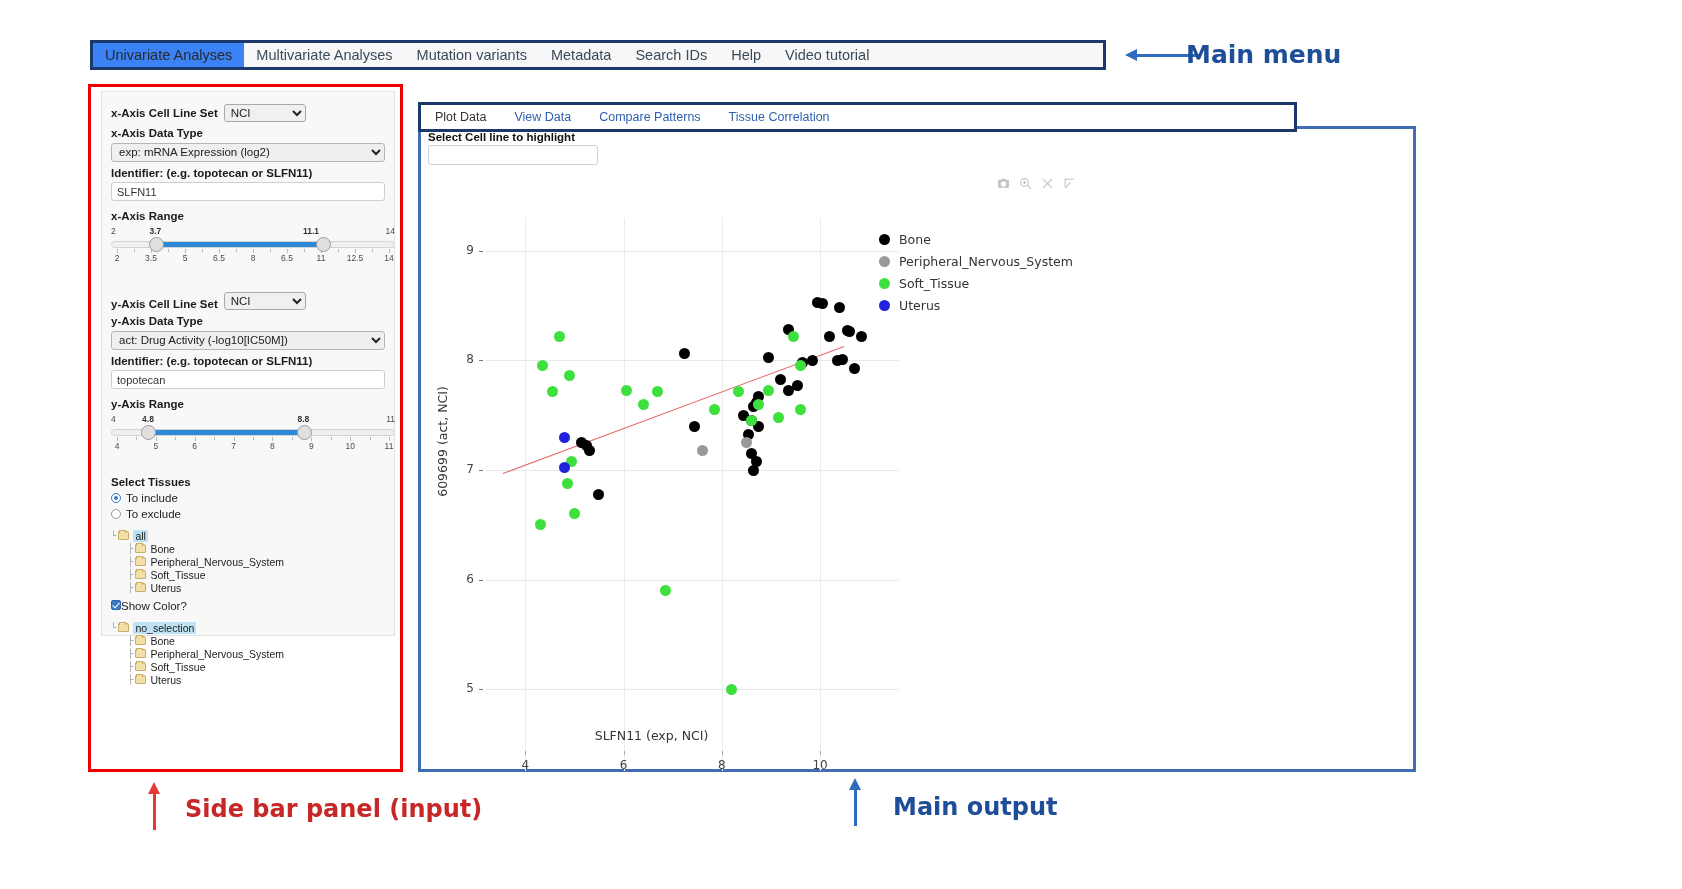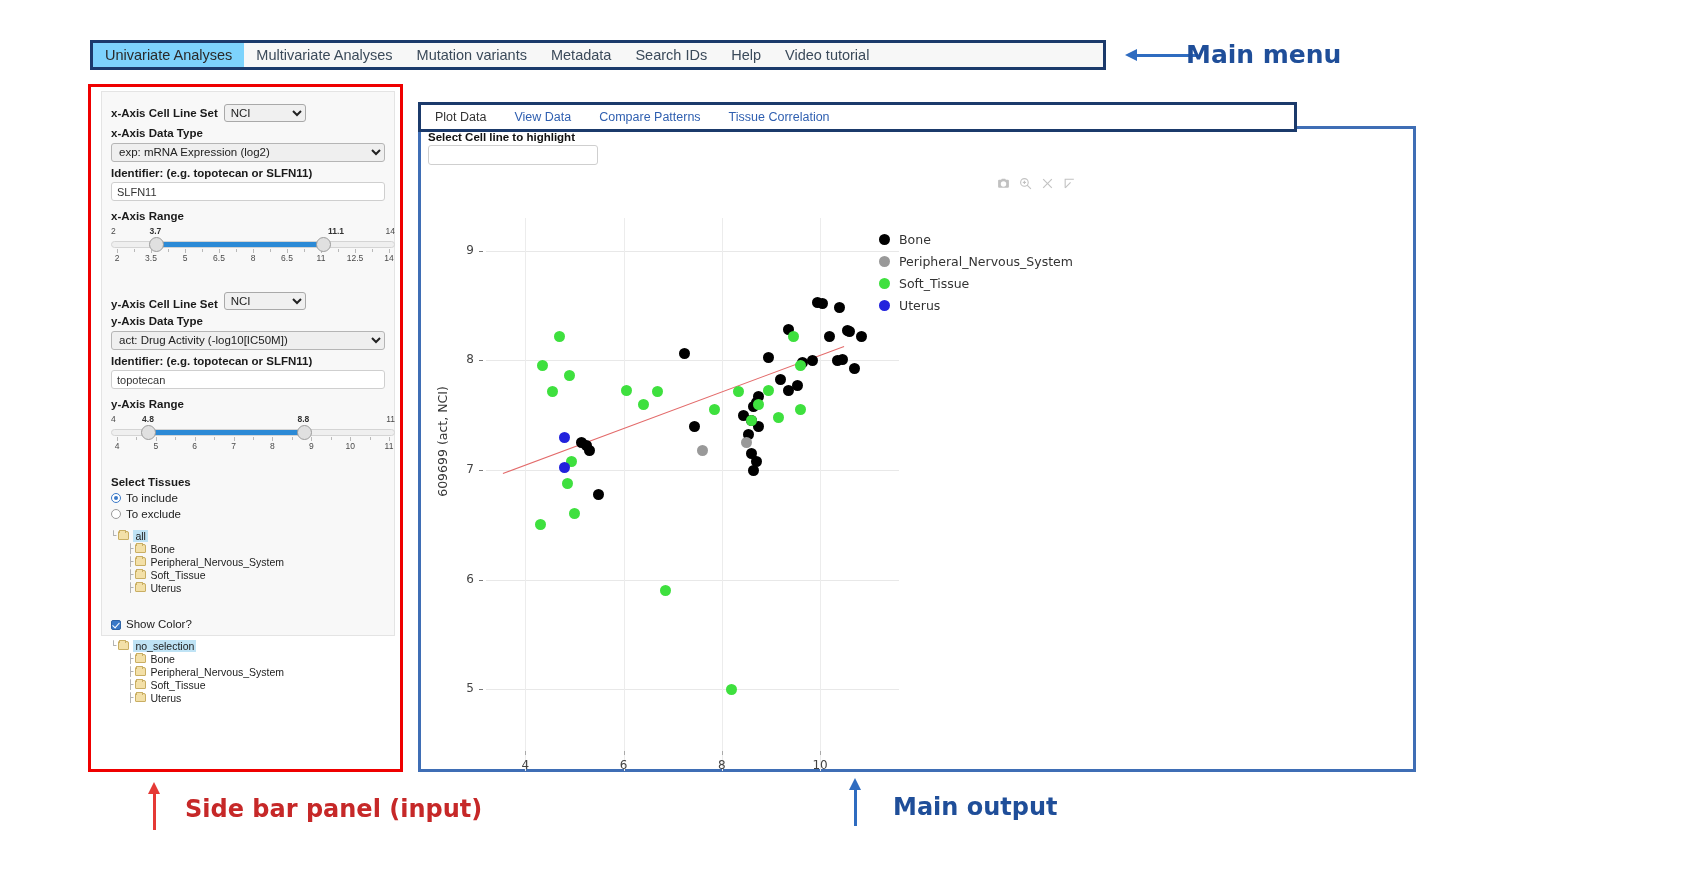--- a/index.html
+++ b/index.html
@@ -15,21 +15,21 @@
   
   .mainmenu-box {
     position: absolute; left: 90px; top: 40px; width: 1016px; height: 30px;
     border: 3px solid #1b3a6b; background: #f7f7f7;
   }
   .mainmenu-inner { display:flex; align-items:stretch; height: 100%; }
   .mm-item {
     display:flex; align-items:center; padding: 0 12px;
     font-size: 14.5px; color:#3b4a5a; white-space: nowrap; cursor: pointer;
   }
-  .mm-item.active { background:#7dd3fc; color:#2a2a2a; }
+  .mm-item.active { background:#3b82f6; color:#2a2a2a; }
 
   
   .anno-label {
     position:absolute; font-family:"DejaVu Sans", sans-serif;
     font-weight: bold; color:#1f4e99; white-space: nowrap;
   }
   .arrow-wrap { position:absolute; }
   .arrow-line { position:absolute; background:#2f6cc0; }
   .arrow-head { position:absolute; width:0; height:0; }
 
@@ -113,21 +113,21 @@
     background:#f3e0a8; border:1px solid #c9ae63; border-radius:1px 2px 1px 1px;
     position:relative;
   }
   .folder::before{
     content:""; position:absolute; left:0; top:-2px; width:5px; height:2px;
     background:#f3e0a8; border:1px solid #c9ae63; border-bottom:none; border-radius:1px 1px 0 0;
   }
   .tree-label { font-size: 10.5px; color:#1c1c1c; }
   .tree-label.sel { background:#bfe3f5; padding: 0 2px; }
 
-  .chk-row { display:flex; align-items:flex-end; gap:5px; margin-top:24px; }
+  .chk-row { display:flex; align-items:flex-start; margin-top:6px; }
   .chkbox {
     width:10px; height:10px; background:#3a79c8; border:1px solid #2e63a6;
     border-radius:2px; position:relative;
   }
   .chkbox::after{
     content:""; position:absolute; left:2px; top:0px; width:3px; height:6px;
     border:solid #fff; border-width:0 1.6px 1.6px 0; transform:rotate(42deg);
   }
 
   
@@ -273,21 +273,21 @@
           <div class="sl-ticklabel" style="left: 142px;">8</div>
           <div class="sl-ticklabel" style="left: 176px;">6.5</div>
           <div class="sl-ticklabel" style="left: 210px;">11</div>
           <div class="sl-ticklabel" style="left: 244px;">12.5</div>
           <div class="sl-ticklabel" style="left: 278px;">14</div>
           <div class="sl-endlabel" style="left: 0px;">2</div>
           <div class="sl-endlabel" style="right: 0px;">14</div>
           <div class="sl-handle" style="left: 37.5333px;"></div>
           <div class="sl-handlelabel" style="left: 38.5333px;">3.7</div>
           <div class="sl-handle" style="left: 205.267px;"></div>
-          <div class="sl-handlelabel" style="left: 217px;">11.1</div>
+          <div class="sl-handlelabel" style="left: 192px;">11.1</div>
         </div>
 
       <div class="row-inline" style="margin-top:26px;align-items:flex-end;">
         <span class="lbl-inline">y-Axis Cell Line Set</span>
         <select class="mini">
           <option>NCI</option>
         </select>
       </div>
 
       <span class="lbl">y-Axis Data Type</span>
@@ -558,20 +558,21 @@
         <div class="pt" style="left: 137.556px; top: 311.67px; width: 11px; height: 11px; background: rgb(62, 224, 62);"></div>
         <div class="pt" style="left: 110.537px; top: 353.309px; width: 11px; height: 11px; background: rgb(62, 224, 62);"></div>
         <div class="pt" style="left: 144.925px; top: 342.351px; width: 11px; height: 11px; background: rgb(62, 224, 62);"></div>
         <div class="pt" style="left: 235.806px; top: 419.053px; width: 11px; height: 11px; background: rgb(62, 224, 62);"></div>
         <div class="pt" style="left: 302.125px; top: 517.67px; width: 11px; height: 11px; background: rgb(62, 224, 62);"></div>
         <div class="pt" style="left: 135.1px; top: 265.649px; width: 11px; height: 11px; background: rgb(34, 34, 221);"></div>
         <div class="pt" style="left: 135.1px; top: 296.33px; width: 11px; height: 11px; background: rgb(34, 34, 221);"></div>
       </div>
 
     <div class="axis-label-y">609699 (act, NCI)</div>
+    <div class="axis-label-x">SLFN11 (exp, NCI)</div>
 
     <div class="legend" id="legend">
         <div class="lg-row">
           <span class="lg-dot" style="background: rgb(0, 0, 0);"></span>
           <span class="lg-txt">Bone</span>
         </div>
         <div class="lg-row">
           <span class="lg-dot" style="background: rgb(153, 153, 153);"></span>
           <span class="lg-txt">Peripheral_Nervous_System</span>
         </div>

